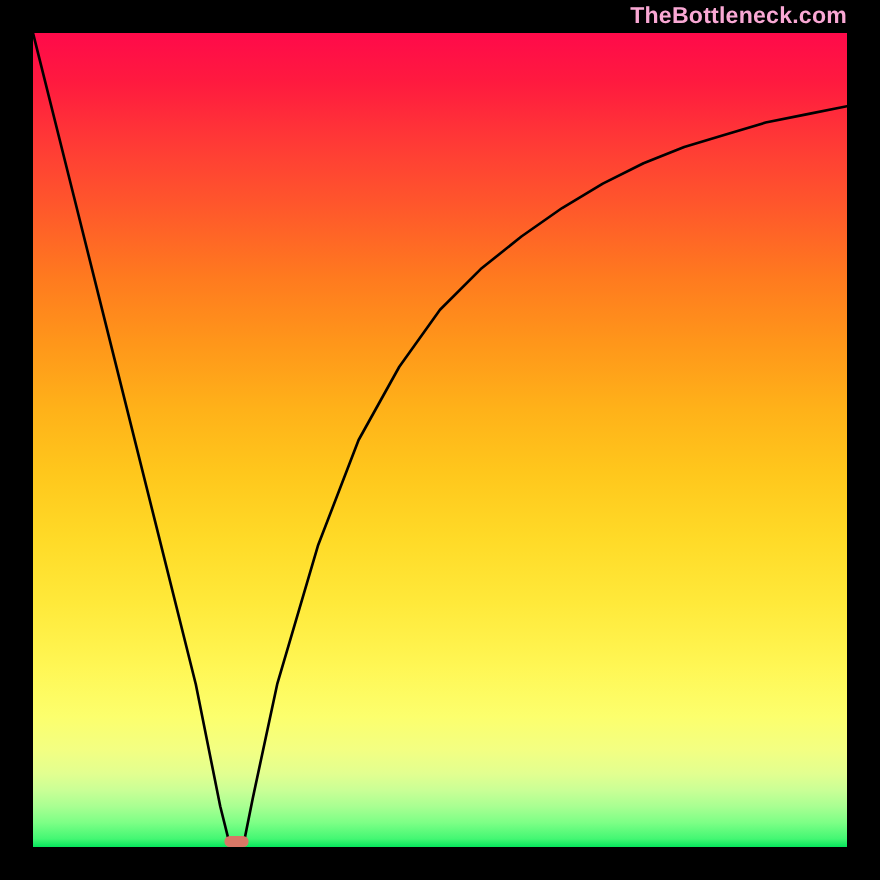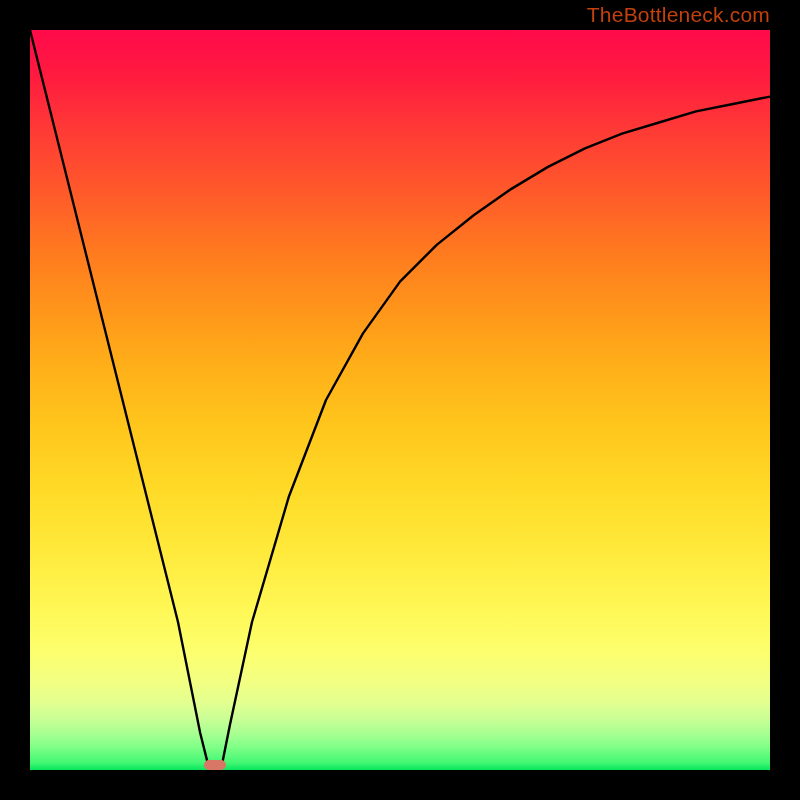--- a/index.html
+++ b/index.html
@@ -60,23 +60,23 @@
     bottom: 0px;
     width: 22px;
     height: 10px;
     border-radius: 5px;
     transform: translateX(-50%);
   }
   .watermark {
     position: absolute;
     top: 3px;
     right: 30px;
-    color: #c2410c;
+    color: #f9a8d4;
     font-size: 21px;
-    font-weight: 400;
+    font-weight: 700;
     letter-spacing: 0.2px;
   }
 </style>
 </head>
 <body>
 
 <div class="frame">
   <div class="watermark">TheBottleneck.com</div>
 
   <div class="plot-area">

